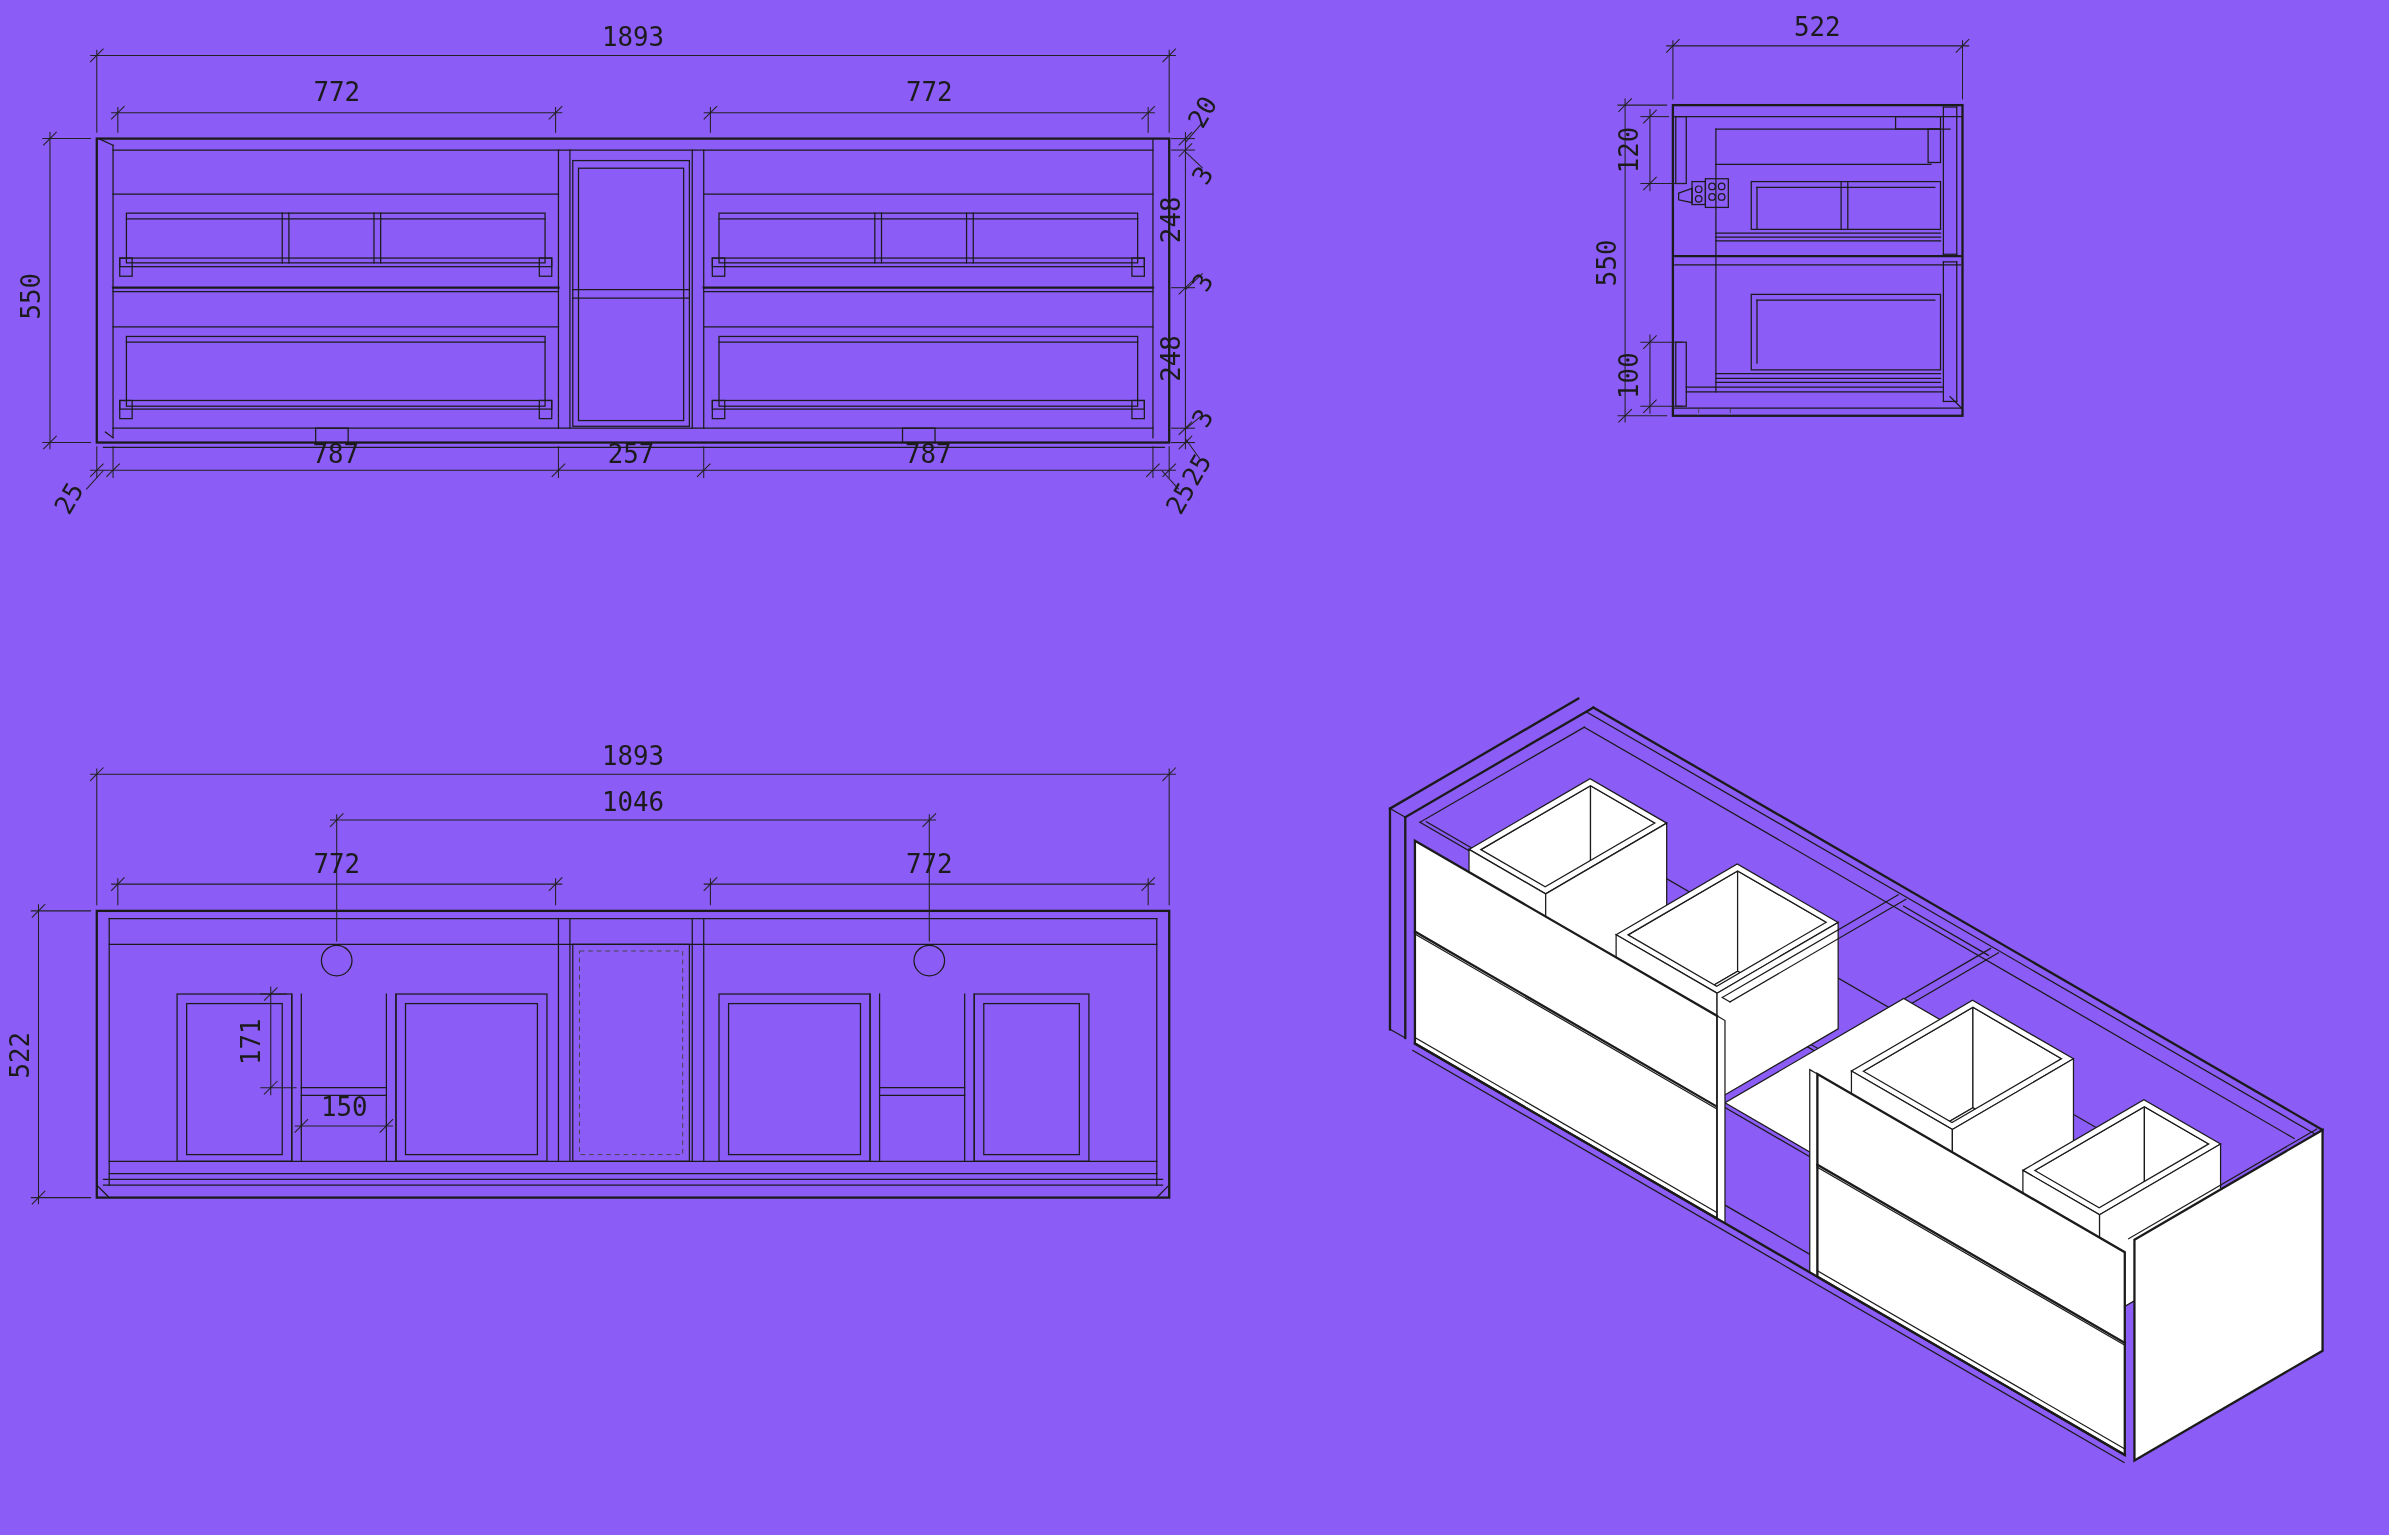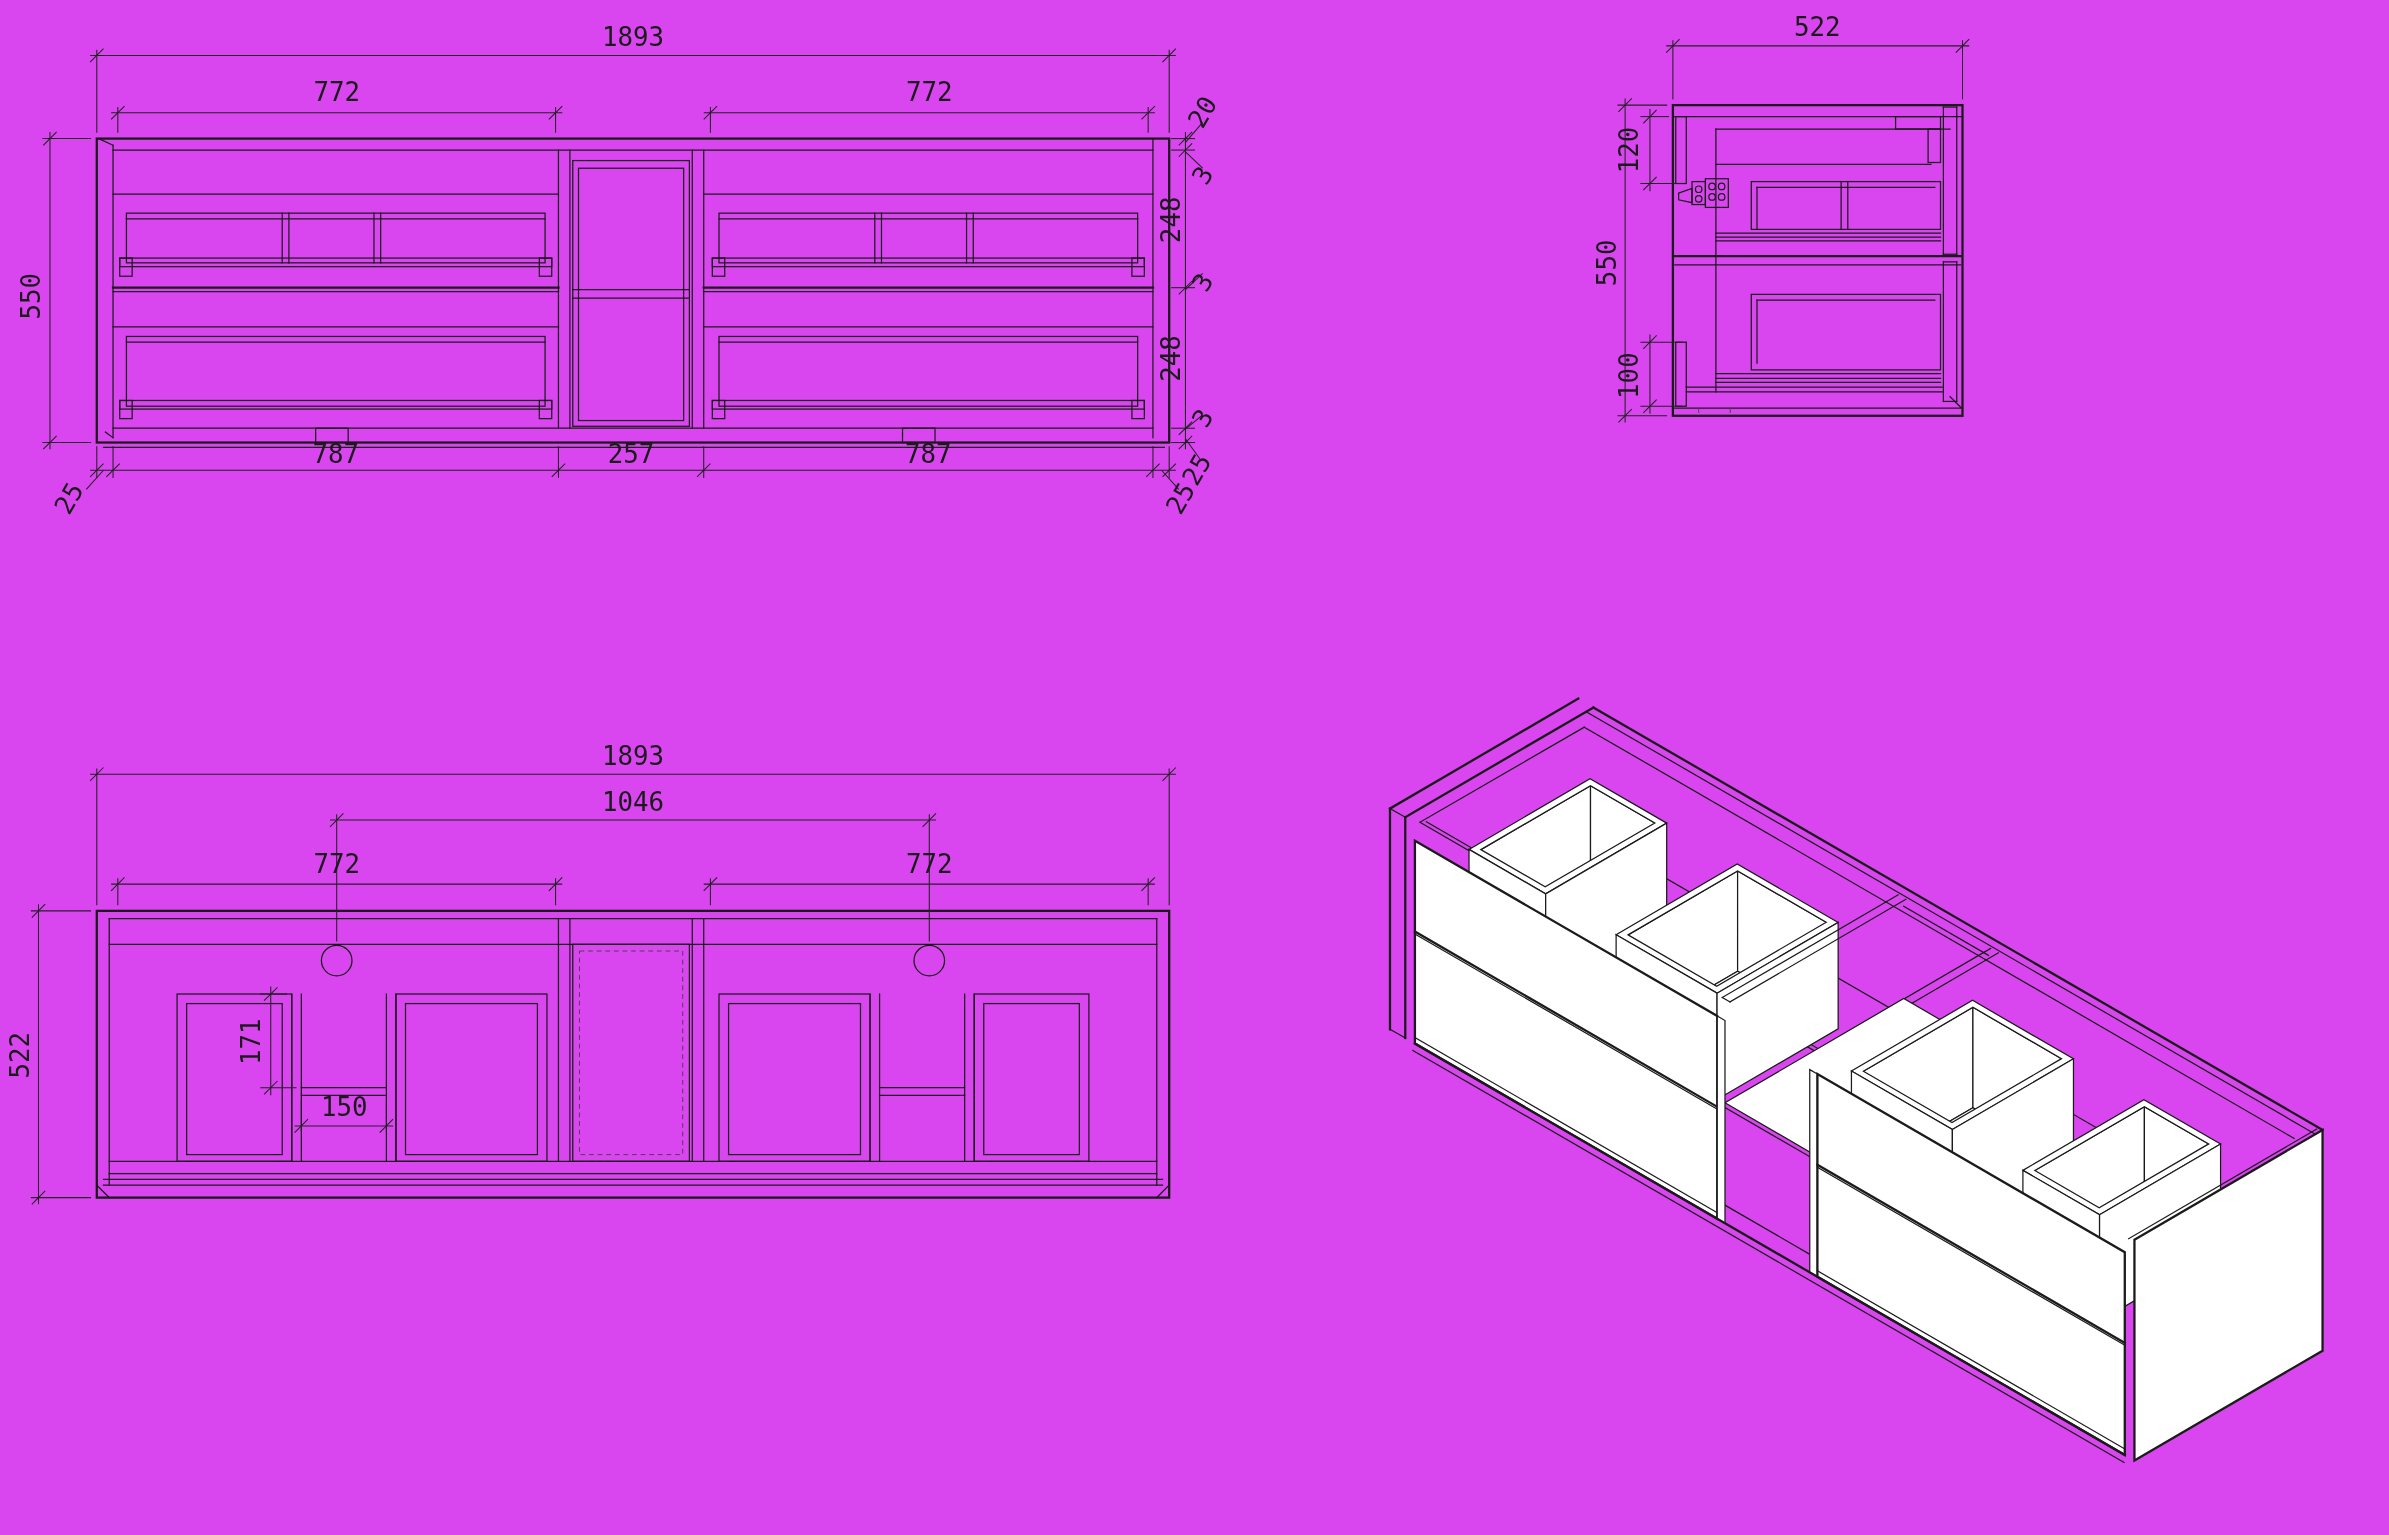--- a/index.html
+++ b/index.html
@@ -1,16 +1,16 @@
 <!DOCTYPE html>
 <html><head>
 <meta charset="utf-8">
 <style>
   html,body{margin:0;padding:0;background:#fff;}
-  .viewport{width:2390px;height:1535px;background:#d946ef;position:relative;overflow:hidden;text-align:right;}
+  .viewport{width:2390px;height:1535px;background:#8b5cf6;position:relative;overflow:hidden;text-align:right;}
   svg{display:block;}
   .ln{stroke:#1b1b1b;fill:none;stroke-linecap:square;}
   .fw{stroke:#1b1b1b;fill:#ffffff;stroke-linejoin:miter;}
   .s2{stroke-width:2.4;}
   .s1{stroke-width:1.3;}
   .dim{stroke:#222222;stroke-width:1.1;fill:none;}
   .dsh{stroke:#444;stroke-width:1;fill:none;stroke-dasharray:5 4;}
   text{font-family:"DejaVu Sans Mono","Liberation Mono",monospace;font-size:27px;fill:#1b1b1b;}
   .tx{text-anchor:middle;}
 </style>

